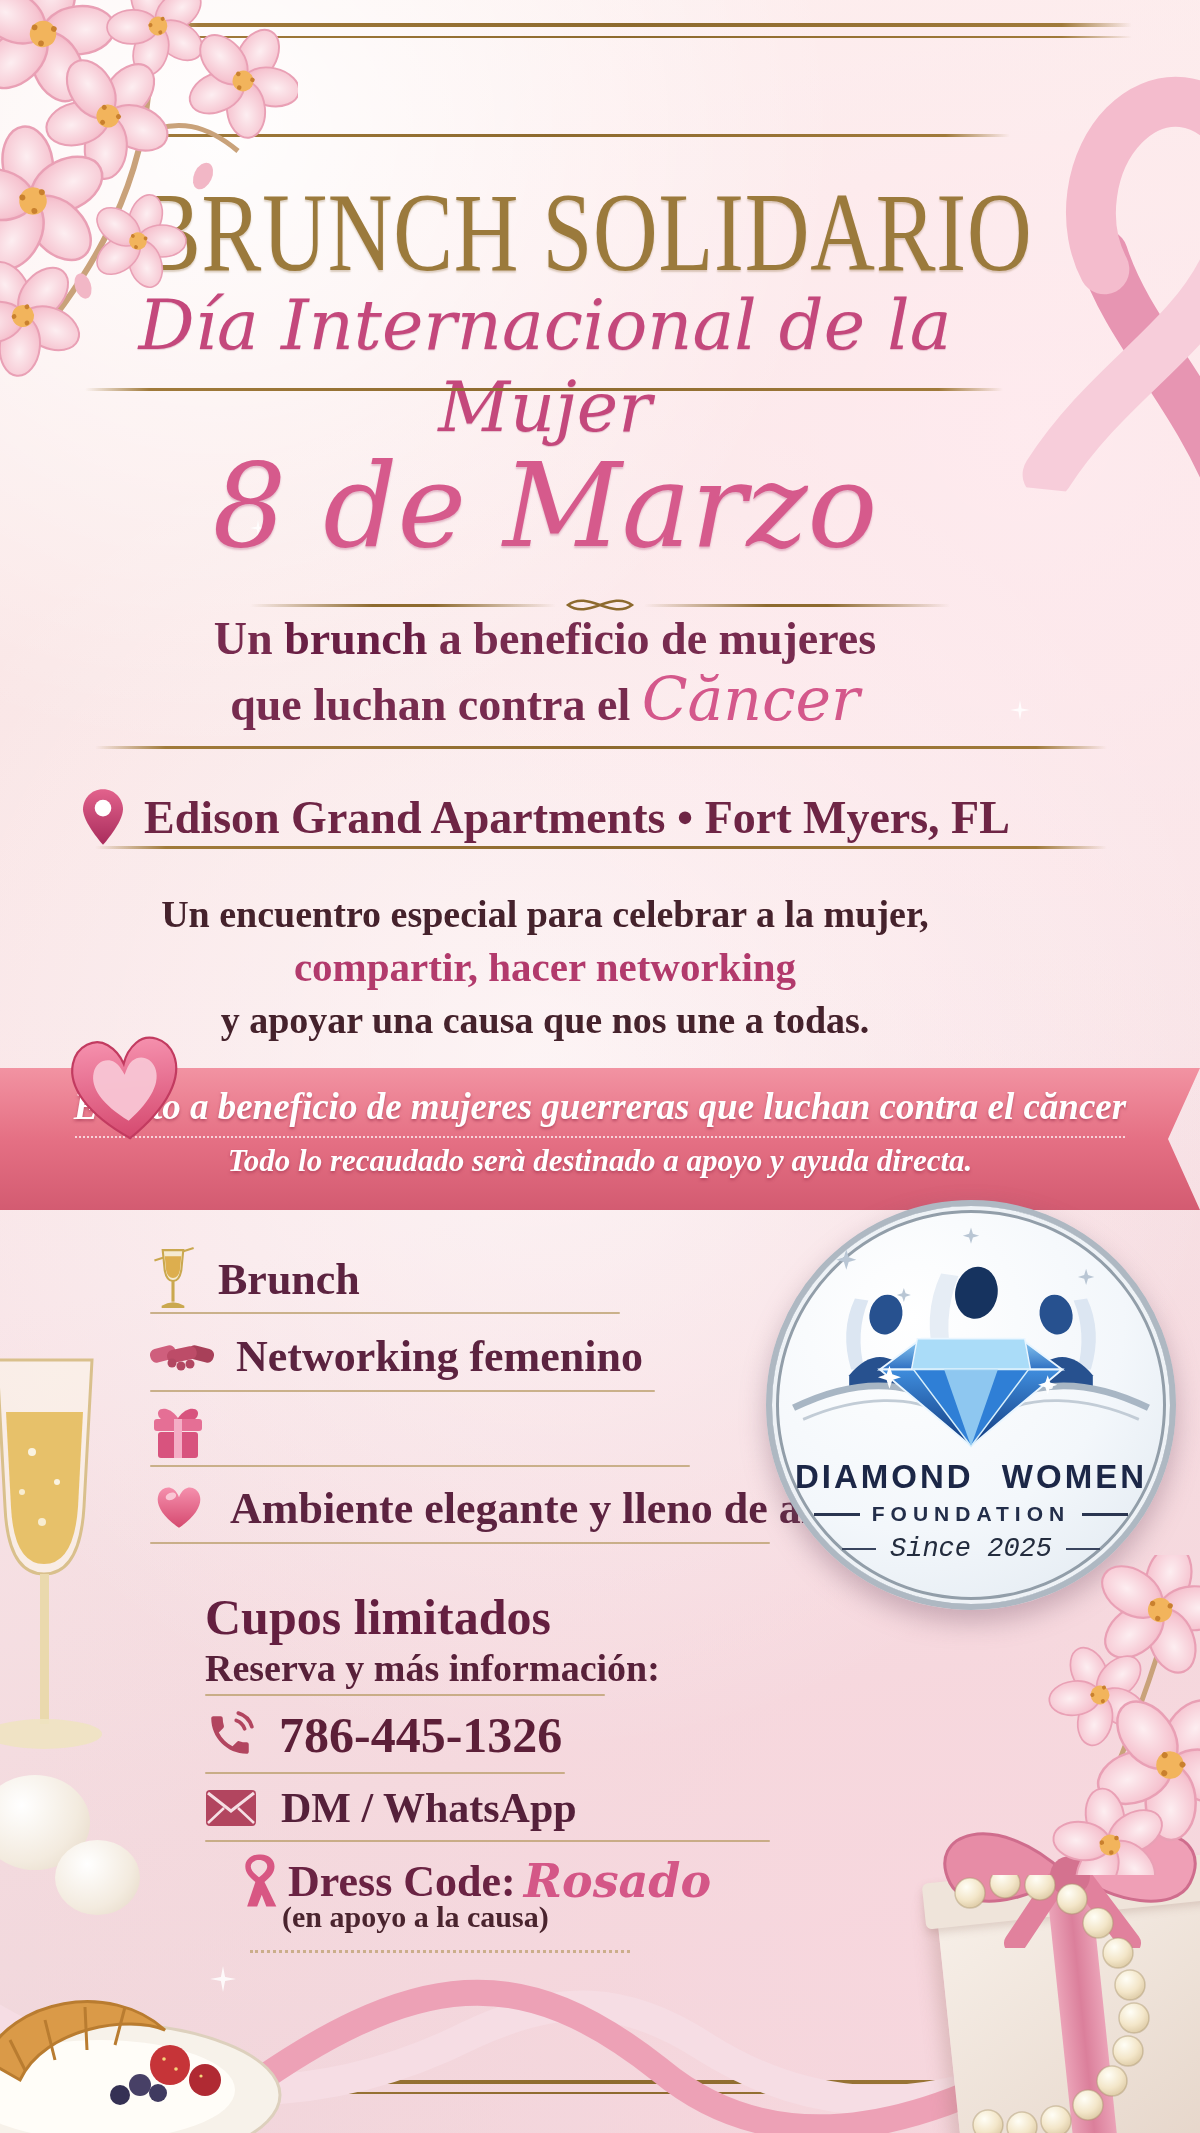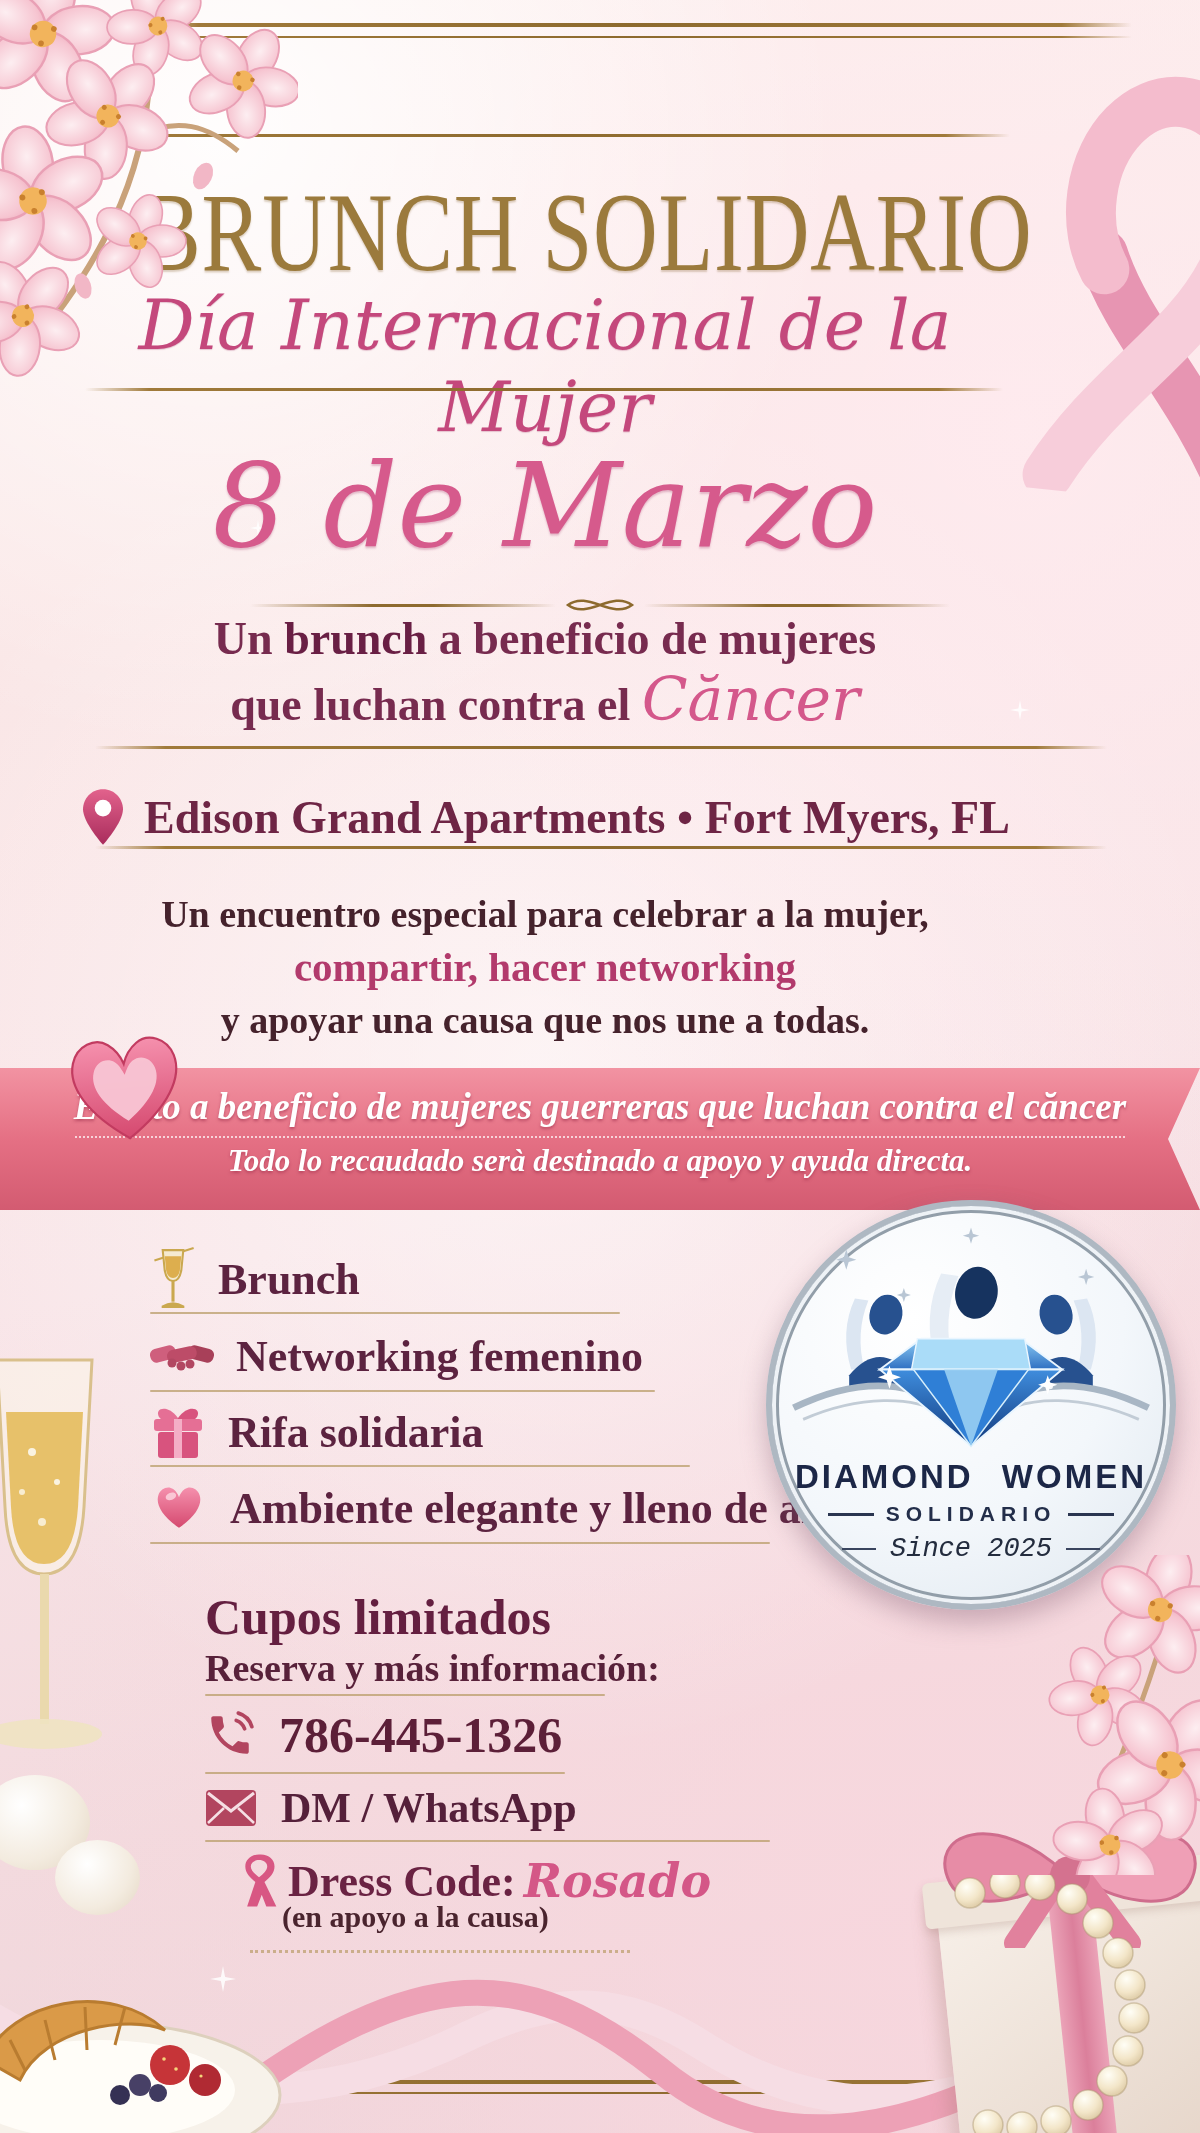--- a/index.html
+++ b/index.html
@@ -308,21 +308,20 @@
   <div class="tan-line" style="top:1390px;left:150px;width:505px"></div>
 
   <div class="feature-row" style="top:1398px">
     <svg width="56" height="60" viewBox="0 0 56 60">
       <path d="M28 16 C 18 2 4 6 9 15 q 4 6 19 3 z" fill="#e56f95"></path>
       <path d="M28 16 C 38 2 52 6 47 15 q -4 6 -19 3 z" fill="#d8537e"></path>
       <rect x="4" y="17" width="48" height="12" rx="3" fill="#e56f95"></rect>
       <rect x="8" y="30" width="40" height="26" rx="3" fill="#d8537e"></rect>
       <rect x="24" y="17" width="8" height="39" fill="#f4aec6"></rect>
     </svg>
-    <span class="feature-label">Rifa solidaria</span>
   </div>
   <div class="tan-line" style="top:1465px;left:150px;width:540px"></div>
 
   <div class="feature-row" style="top:1474px">
     <svg width="58" height="54" viewBox="0 0 120 120">
       <path d="M60 104 C 22 78 8 52 14 32 C 19 16 36 10 47 18 C 54 23 58 30 60 36 C 62 30 66 23 73 18 C 84 10 101 16 106 32 C 112 52 98 78 60 104 Z" fill="url(#heartG)"></path>
       <ellipse cx="42" cy="34" rx="12" ry="8" fill="#fbd3de" opacity=".85" transform="rotate(-20 42 34)"></ellipse>
     </svg>
     <span class="feature-label">Ambiente elegante y lleno de amor</span>
   </div>
@@ -366,21 +365,21 @@
         <polygon points="-95,-12 95,-12 0,68" fill="url(#diaG2)" stroke="#eaf6ff" stroke-width="2"></polygon>
         <polygon points="-60,-12 60,-12 0,68" fill="#2f7fd6" stroke="#d6eefb" stroke-width="1.5"></polygon>
         <polygon points="-28,-12 28,-12 0,68" fill="#9fd4f4" opacity=".85"></polygon>
         <path d="M-85 -16 l3 9 9 3 -9 3 -3 9 -3 -9 -9 -3 9 -3 z" fill="#fff"></path>
         <path d="M80 -6 l2.5 7.5 7.5 2.5 -7.5 2.5 -2.5 7.5 -2.5 -7.5 -7.5 -2.5 7.5 -2.5 z" fill="#fff"></path>
         <circle cx="-85" cy="-4" r="3" fill="#fff" opacity=".9"></circle>
           <circle cx="83" cy="6" r="2.5" fill="#fff" opacity=".9"></circle>
       </g>
     </svg>
     <div class="logo-name">DIAMOND WOMEN</div>
-    <div class="logo-foundation">SOLIDARIO</div>
+    <div class="logo-foundation">FOUNDATION</div>
     <div class="logo-since">Since 2025</div>
   </div>
 
   <div class="contact-heading">Cupos limitados</div>
   <div class="contact-sub">Reserva y más información:</div>
   <div class="tan-line" style="top:1694px;left:205px;width:400px"></div>
 
   <div class="contact-row" style="top:1706px">
     <svg width="50" height="50" viewBox="0 0 24 24">
       <path d="M6.62 10.79c1.44 2.83 3.76 5.14 6.59 6.59l2.2-2.2c.27-.27.67-.36 1.02-.24 1.12.37 2.33.57 3.57.57.55 0 1 .45 1 1V20c0 .55-.45 1-1 1-9.39 0-17-7.61-17-17 0-.55.45-1 1-1h3.5c.55 0 1 .45 1 1 0 1.25.2 2.45.57 3.57.11.35.03.74-.25 1.02l-2.2 2.2z" fill="#b2455f"></path>

